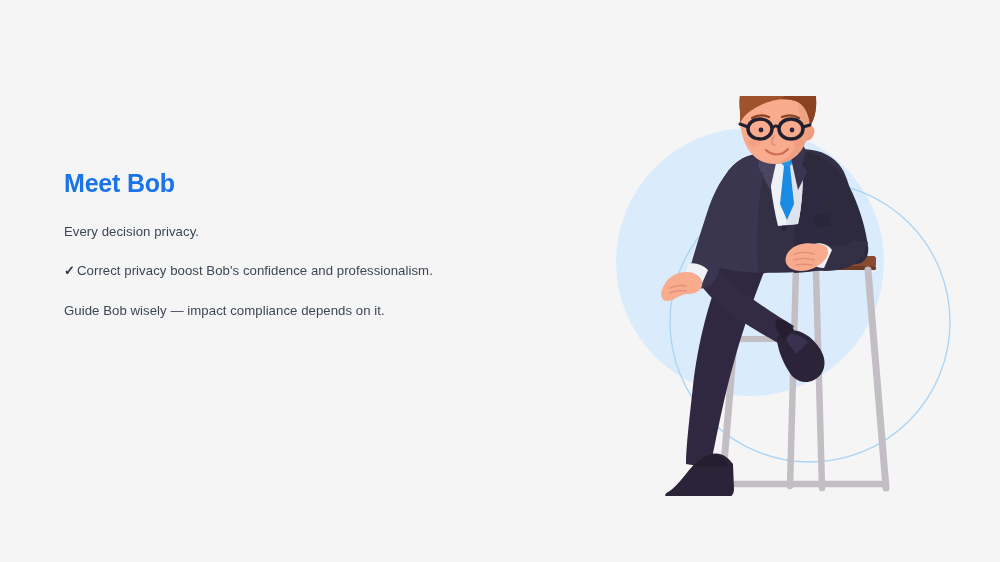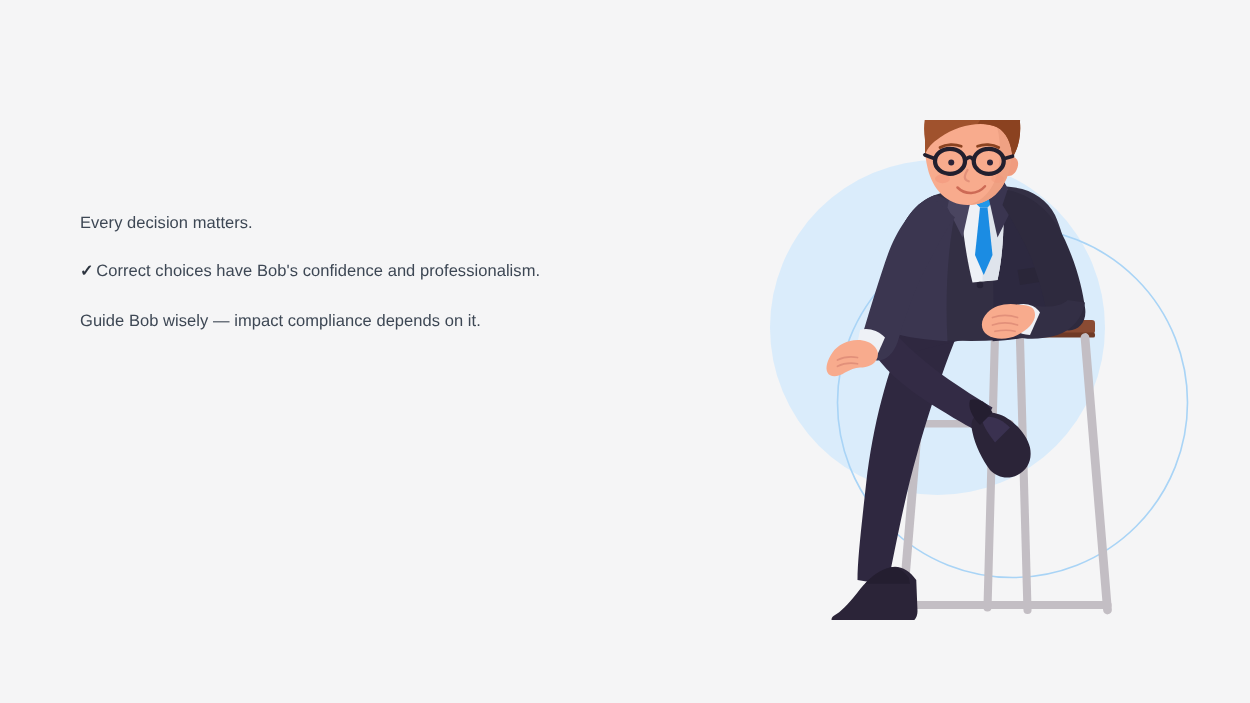--- a/index.html
+++ b/index.html
@@ -54,28 +54,29 @@
   }
   #illustration svg { display:block; width:100%; height:100%; }
 </style>
 </head>
 <body>
 
 <div id="slide">
 
   <div id="text-block">
 
+    <h1 id="page-title">Meet Bob</h1>
 
 
     <p class="para">
-      <span class="line">Every decision matters.</span>
+      <span class="line">Every decision privacy.</span>
     </p>
 
     <p class="para">
-      <span class="line"><span class="mark">✓</span><span>Correct choices have Bob's confidence and professionalism.</span></span>
+      <span class="line"><span class="mark">✓</span><span>Correct privacy boost Bob's confidence and professionalism.</span></span>
     </p>
 
     <p class="para">
       <span class="line">Guide Bob wisely — impact compliance depends on it.</span>
     </p>
 
   </div>
 
   <div id="illustration">
     <svg viewBox="0 0 380 400" xmlns="http://www.w3.org/2000/svg">

